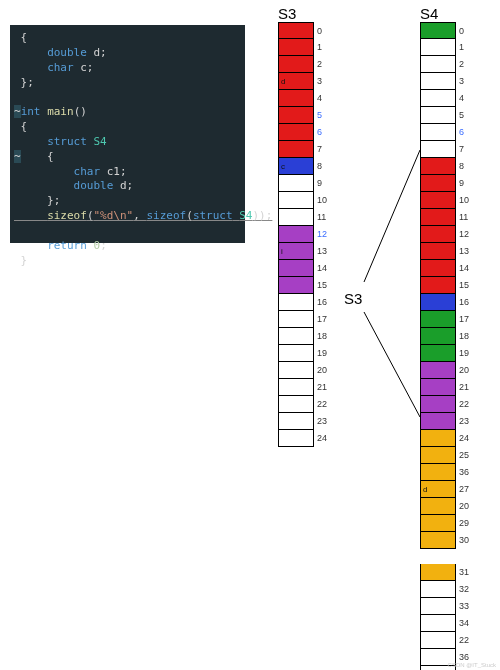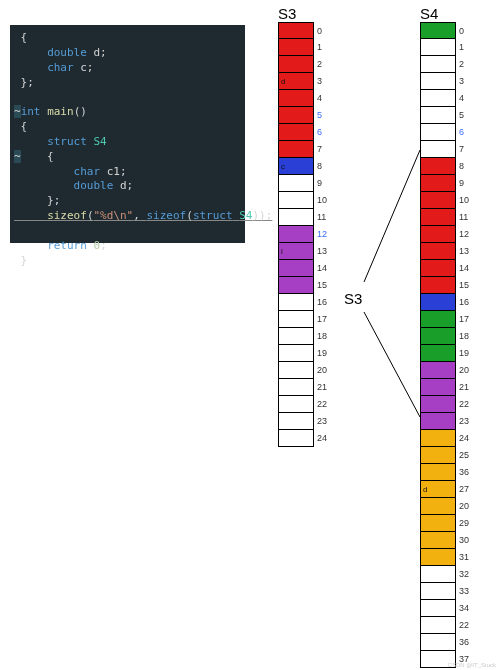--- a/index.html
+++ b/index.html
@@ -213,21 +213,21 @@
     </div>
     <div class="cell c-gold" style="height: 17px;">
       <span class="idx">20</span>
     </div>
     <div class="cell c-gold" style="height: 17px;">
       <span class="idx">29</span>
     </div>
     <div class="cell c-gold" style="height: 17px;">
       <span class="idx">30</span>
     </div>
-    <div class="cell c-gold" style="height: 17px;">
+    <div class="cell c-gold" style="height: 17px; margin-top: 15px;">
       <span class="idx">31</span>
     </div>
     <div class="cell c-white" style="height: 17px;">
       <span class="idx">32</span>
     </div>
     <div class="cell c-white" style="height: 17px;">
       <span class="idx">33</span>
     </div>
     <div class="cell c-white" style="height: 17px; text-align: center;">
       <span class="idx">34</span>

